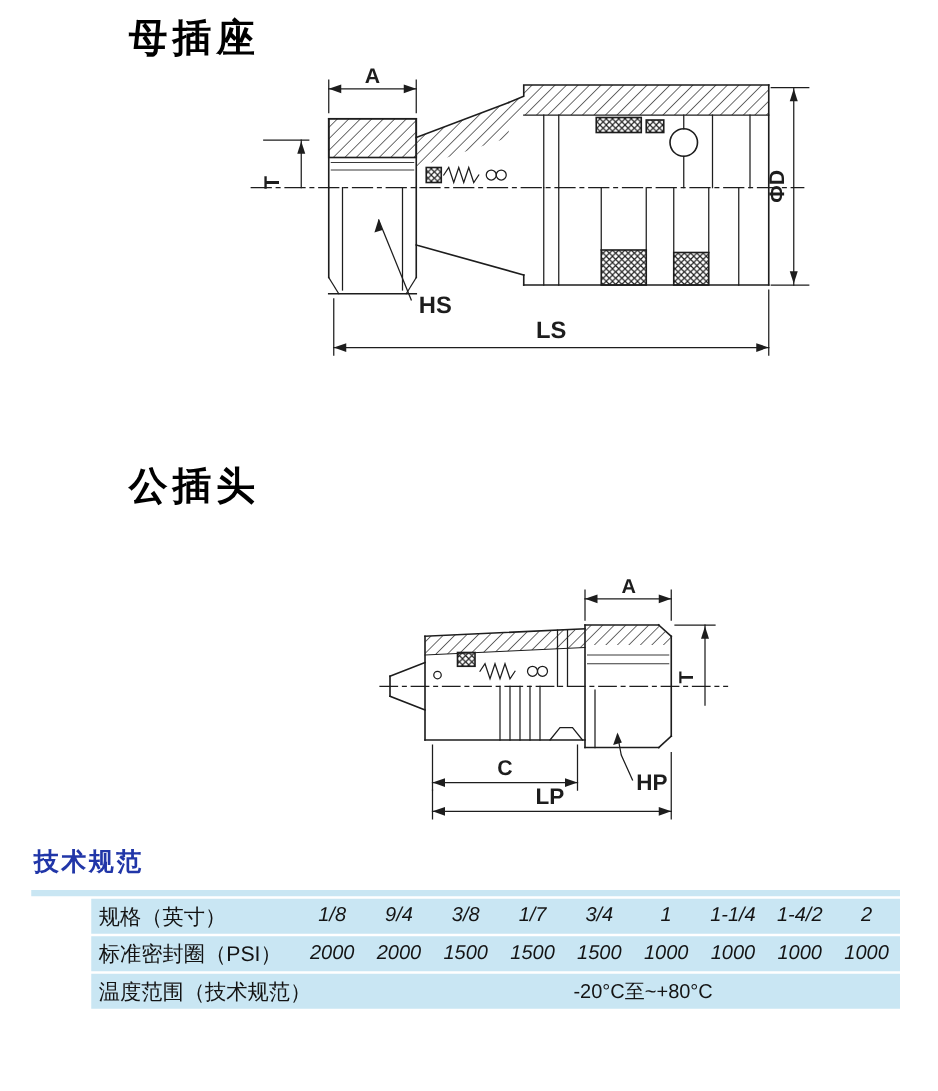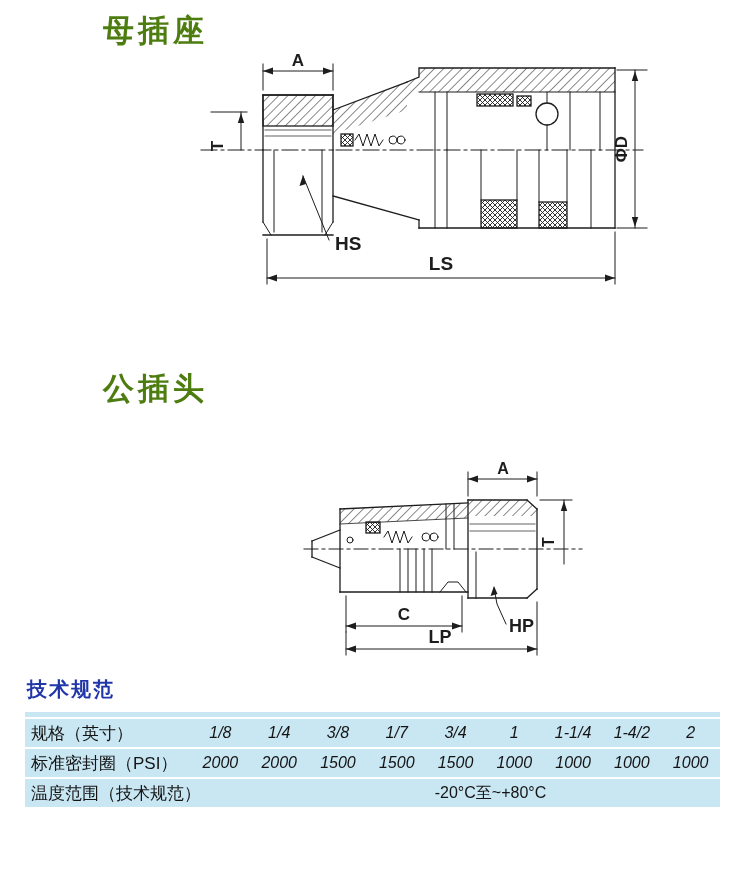--- a/index.html
+++ b/index.html
@@ -3,38 +3,38 @@
 <meta charset="utf-8">
 <style>
   html,body{margin:0;padding:0;}
   body{
     width:750px;height:873px;position:relative;background:#ffffff;
     font-family:"Liberation Sans","DejaVu Sans",sans-serif;
     color:#161616;overflow:hidden;
   }
   .sec-title{
     position:absolute;left:103px;
-    font-size:31px;font-weight:bold;letter-spacing:4px;color:#4d7c0f;
+    font-size:31px;font-weight:bold;letter-spacing:4px;color:#000000;
   }
   #title-female{top:10px;}
   #title-male{top:368px;}
   .drawing{position:absolute;}
   #drawing-female{left:195px;top:50px;}
   #drawing-male{left:300px;top:452px;}
   #spec-heading{
     position:absolute;left:27px;top:676px;
     font-size:20px;font-weight:bold;letter-spacing:2px;color:#2136a8;
   }
   #spec-table{
     position:absolute;left:25px;top:712px;width:695px;
   }
   .top-strip{height:5px;background:#c9e6f3;margin-bottom:2px;}
   .t-row{
     height:28px;margin-bottom:2px;background:#c9e6f3;
-    display:flex;align-items:center;font-size:17px;color:#141414;
+    display:flex;align-items:center;font-size:17px;color:#141414;margin-left:48px;
   }
   .t-label{flex:0 0 160px;padding-left:6px;white-space:nowrap;}
   .t-label.wide{flex:0 0 300px;}
   .t-cell{flex:1;text-align:center;font-size:16px;font-style:italic;}
   .t-span-val{flex:1;text-align:center;font-size:16px;padding-right:70px;}
   svg text{font-family:"Liberation Sans","DejaVu Sans",sans-serif;fill:#1d1d1d;}
 </style>
 </head>
 <body>
 
@@ -218,21 +218,21 @@
 </svg>
 
 <div id="spec-heading">技术规范</div>
 
 <div id="spec-table">
   <div class="top-strip"></div>
 
   <div class="t-row">
     <div class="t-label">规格（英寸）</div>
     <div class="t-cell">1/8</div>
-    <div class="t-cell">1/4</div>
+    <div class="t-cell">9/4</div>
     <div class="t-cell">3/8</div>
     <div class="t-cell">1/7</div>
     <div class="t-cell">3/4</div>
     <div class="t-cell">1</div>
     <div class="t-cell">1-1/4</div>
     <div class="t-cell">1-4/2</div>
     <div class="t-cell">2</div>
   </div>
 
   <div class="t-row">

